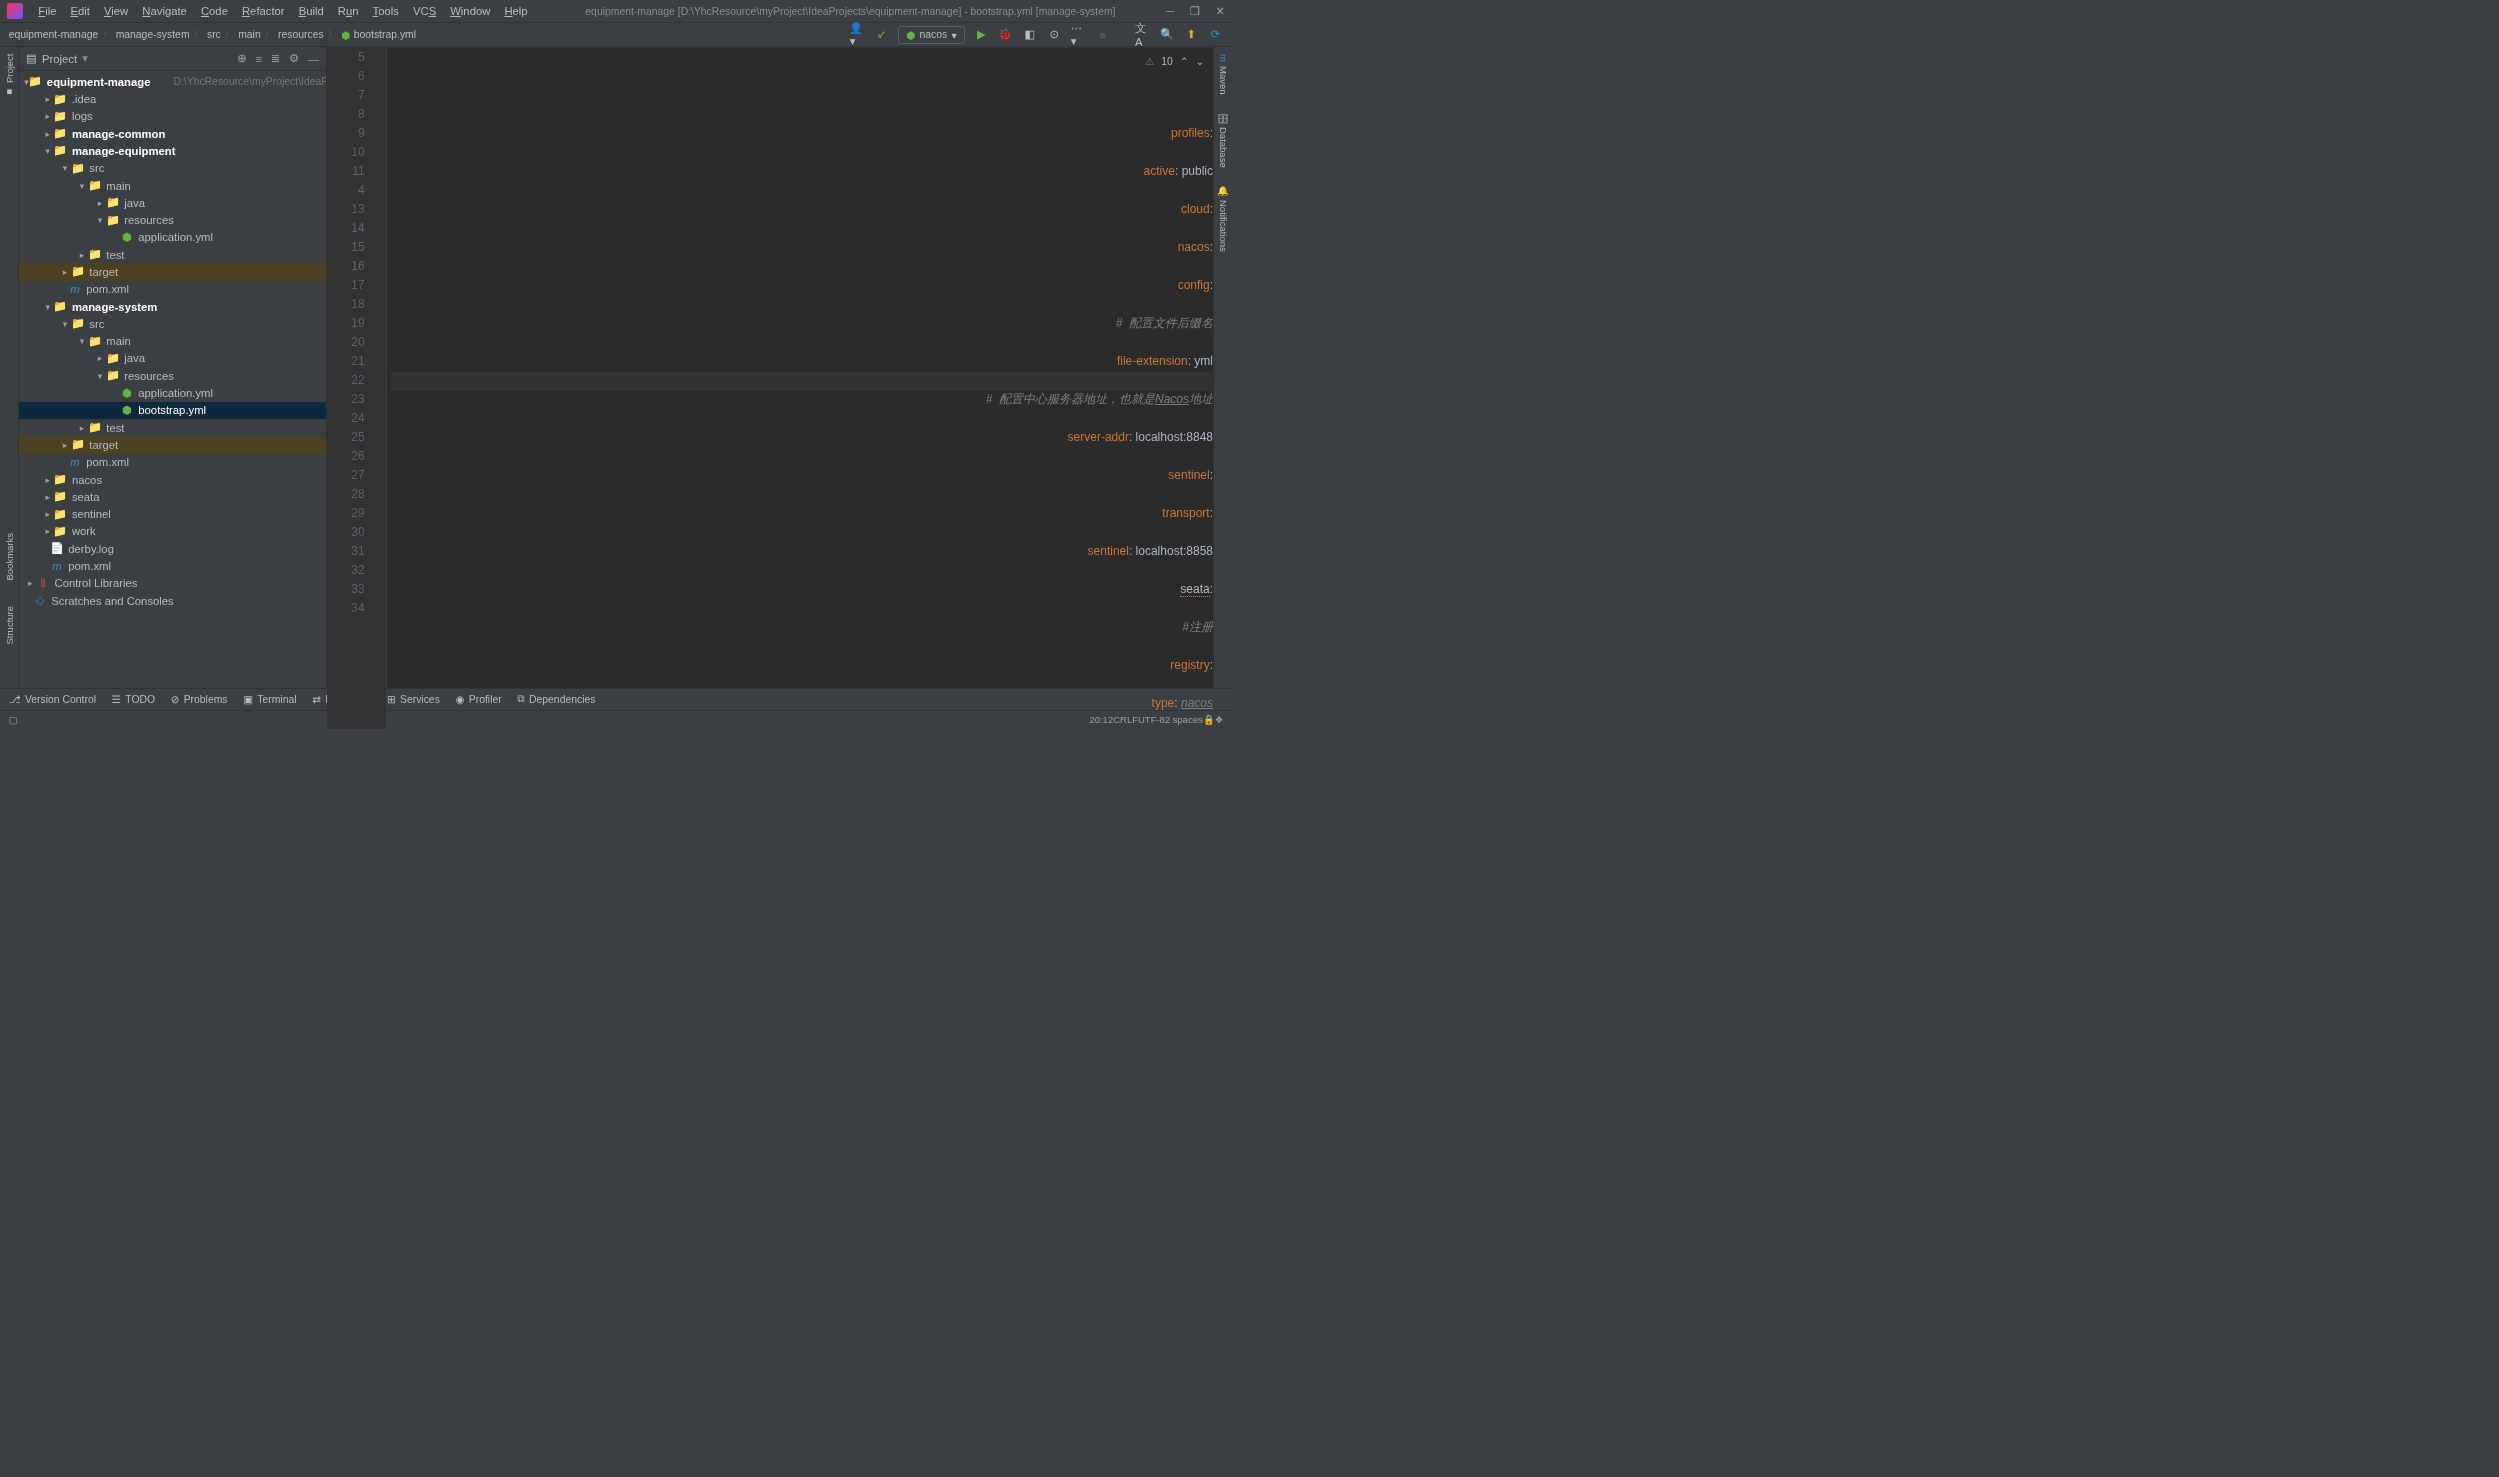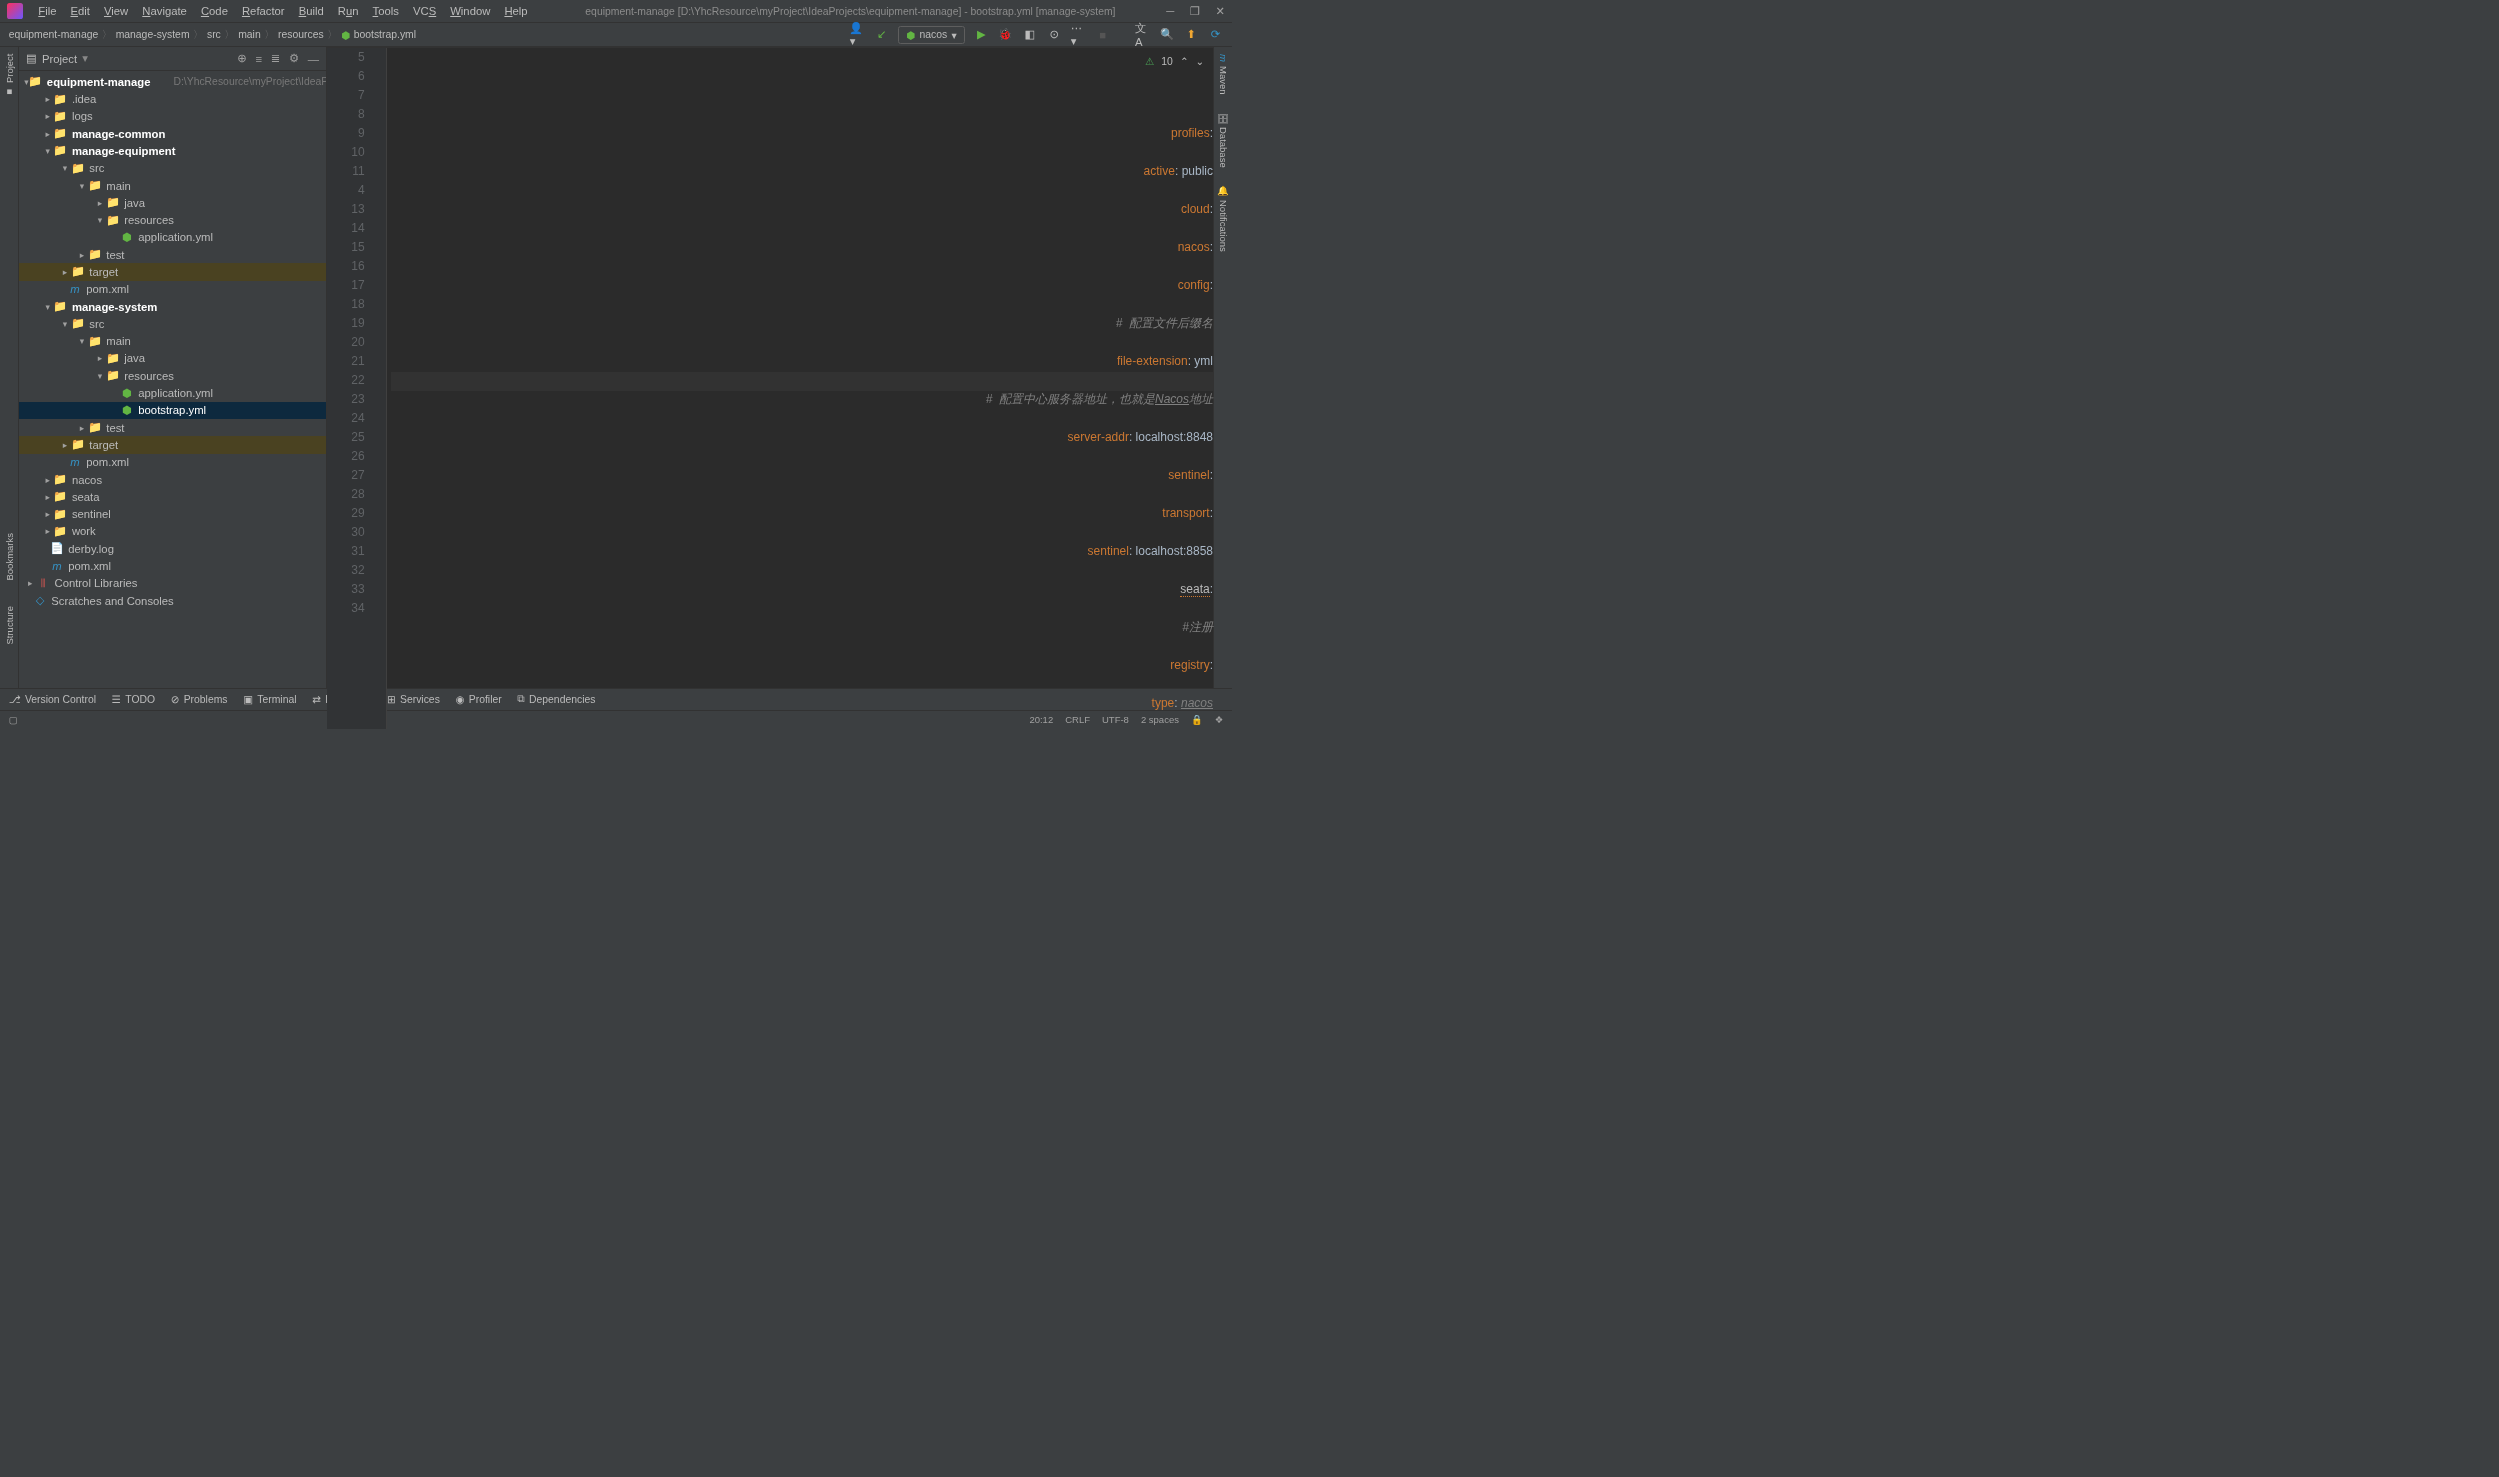--- a/index.html
+++ b/index.html
@@ -46,21 +46,21 @@
 .err{color:#bbbbbb;border-bottom:0.9px dotted #cc7832;}
 .cur-line{position:absolute;left:0;right:0;height:19px;background:#323232;z-index:0;}
 .code > div{position:relative;z-index:1;}
 .ed-status{position:absolute;top:3.5px;right:8.7px;display:flex;align-items:center;gap:7px;font-size:10.4px;color:#bbbbbb;}
 .ed-status .ok{color:#499c54;}
 .rightgutter{width:19px;background:#3c3f41;border-left:0.9px solid #323232;display:flex;flex-direction:column;align-items:center;padding-top:7px;gap:17.3px;}
 .crumb-bar{height:19px;background:#3c3f41;border-top:0.9px solid #323232;display:flex;align-items:center;padding:0 10.4px;font-size:10.4px;color:#bbbbbb;gap:7px;}
 .toolwin-bar{height:22px;background:#3c3f41;border-top:0.9px solid #323232;display:flex;align-items:center;padding:0 8.7px;gap:15.6px;font-size:10.4px;}
 .twbtn{display:flex;align-items:center;gap:4.3px;cursor:pointer;}
 .statusbar{height:19px;background:#3c3f41;border-top:0.9px solid #323232;display:flex;align-items:center;justify-content:space-between;padding:0 8.7px;font-size:9.5px;color:#a0a0a0;}
-.statusbar .r{display:flex;gap:12px;}
+.statusbar .r{display:flex;gap:0;}
 </style>
 </head>
 <body>
 
 <div class="menubar">
   <div class="logo"></div>
   <div class="mitem"><u>F</u><span></span>ile</div>
   <div class="mitem"><u>E</u>dit</div>
   <div class="mitem"><u>V</u>iew</div>
   <div class="mitem"><u>N</u>avigate</div>

